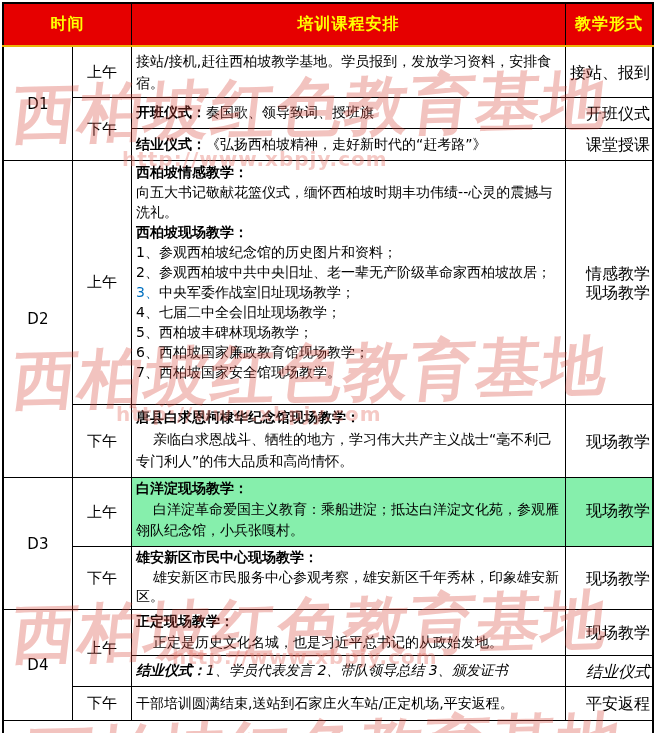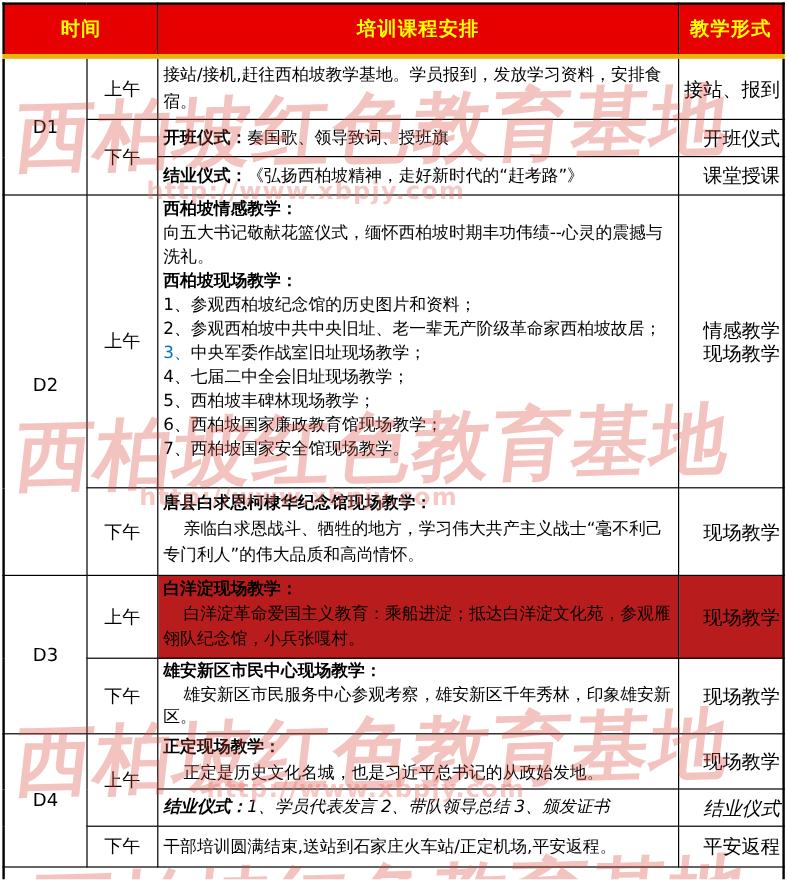--- a/index.html
+++ b/index.html
@@ -12,21 +12,21 @@
   table.sched {
     position:absolute; left:2px; top:2px; width:652px;
     border-collapse:collapse; table-layout:fixed;
     border:2px solid #000;
   }
   td { border:1px solid #000; font-size:14px; padding:0 2px; vertical-align:middle; word-break:break-all; }
   col.c-day{width:69px;} col.c-period{width:59px;} col.c-course{width:432px;} col.c-format{width:87px;}
 
   tr.hd td {
     background:#e60000; color:#ffff00; font-weight:bold; font-size:16px;
-    text-align:center; height:41px; border-bottom:4px solid #eab308; letter-spacing:1px;margin-top:40px;
+    text-align:center; height:41px; border-bottom:2px solid #eab308; letter-spacing:1px;margin-top:40px;
   }
   td.day, td.period { text-align:center; font-size:15px; }
   td.format { text-align:right; font-size:16px; line-height:19px; }
   td.course { text-align:left; padding:1px 4px; }
   td.vtop { vertical-align:top;margin-left:20px; }
   .bt { font-weight:bold; }
   .blue-num { color:#0070c0; }
 
   tr.r-d1am td  { height:48px; }
   tr.r-d1pm1 td { height:28px; }
@@ -40,21 +40,21 @@
   tr.r-d4pm td  { height:31px; }
   tr.r-note td  { height:41px; text-align:center; font-size:15px; }
 
   .lh-d1am  { line-height:22px; }
   .lh-d2am  { line-height:20px; }
   .lh-d2pm  { line-height:22px; }
   .lh-d3am  { line-height:21px; }
   .lh-d3pm  { line-height:19.5px; }
   .lh-d4am1 { line-height:20.5px; }
   .ind { text-indent:1.2em; }
-  .highlight { background:#b91c1c; }
+  .highlight { background:#86efac;font-family:Liberation Mono, monospace; }
 
   
   .wm { position:absolute; pointer-events:none; white-space:nowrap; z-index:5; }
   .wm-brand {
     font-weight:bold; font-size:64px; letter-spacing:2px;
     color:rgba(214,69,56,0.32);
     transform:skewX(-8deg) rotate(-1.5deg);
   }
   .wm-url {
     font-weight:bold; font-size:20px; letter-spacing:1px;

